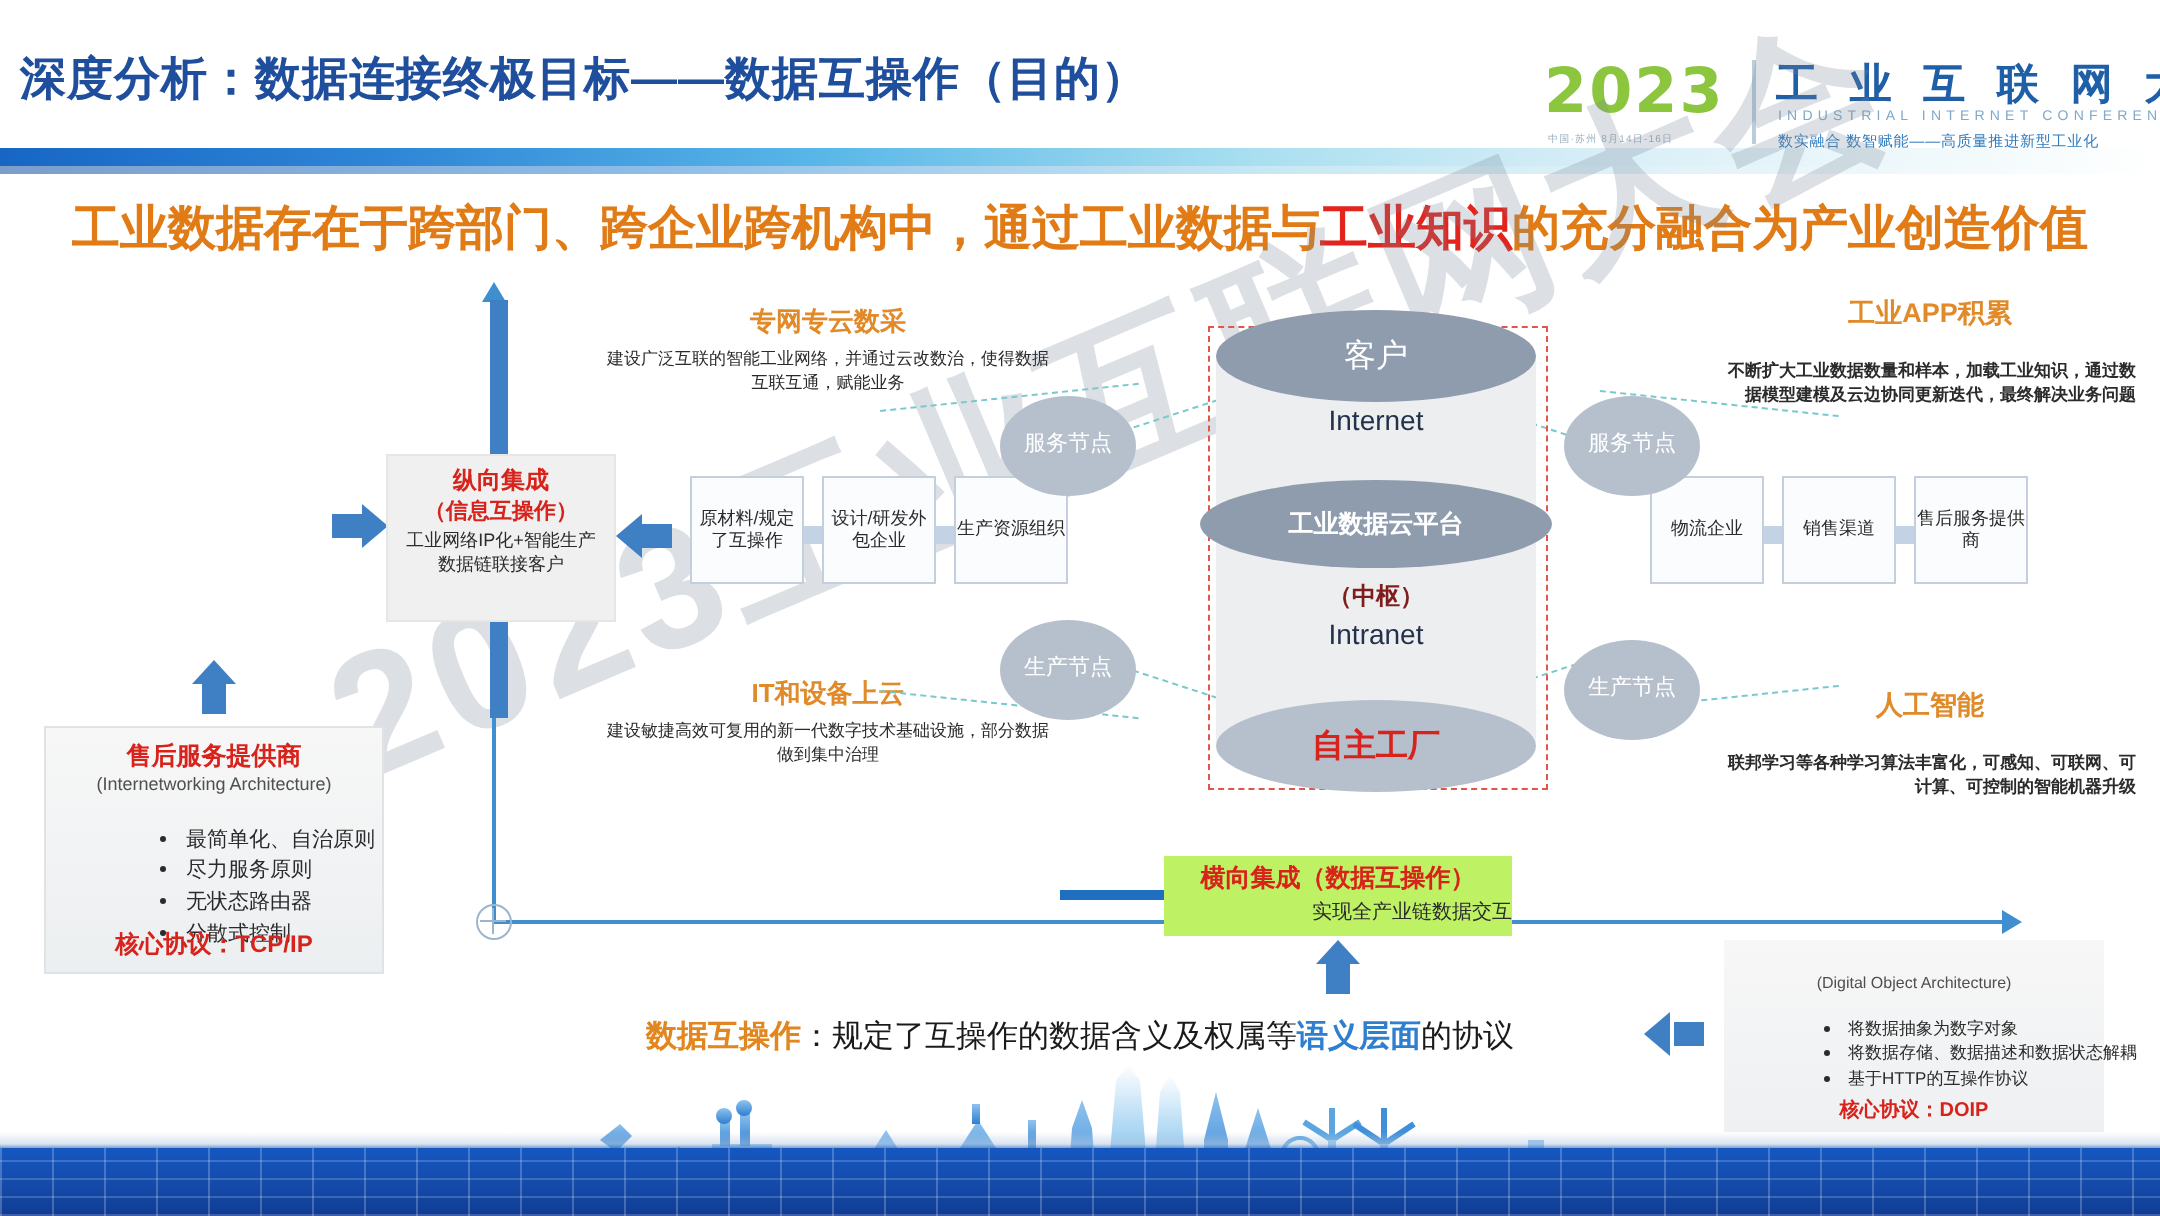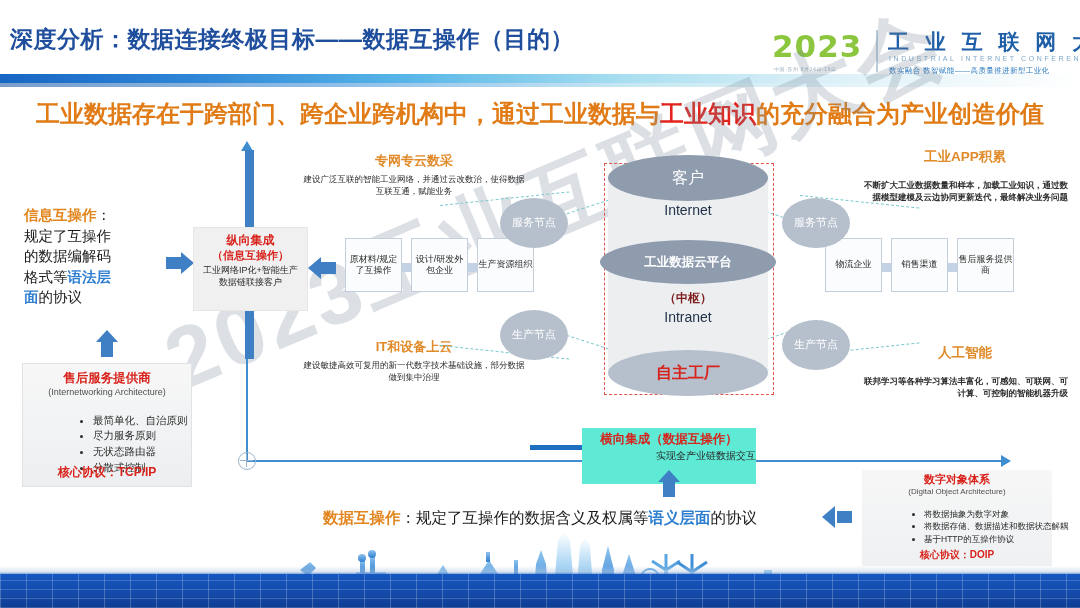--- a/index.html
+++ b/index.html
@@ -138,21 +138,21 @@
   .dash-red{
     position:absolute;left:604px;top:163px;width:168px;height:230px;
     border:1.2px dashed #e2554b;
   }
 
   
   .dline{position:absolute;border-top:1.1px dashed #79c8cf;transform-origin:0 0;}
 
   
   .hi-box{
-    position:absolute;left:582px;top:428px;width:174px;height:56px;background:#5eead4;
+    position:absolute;left:582px;top:428px;width:174px;height:40px;background:#bef264;
   }
   .hi-t1{position:absolute;left:0;top:3px;width:174px;text-align:center;font-size:12.5px;font-weight:bold;color:#d8231c;}
   .hi-t2{position:absolute;left:0;top:21px;width:174px;text-align:right;font-size:10px;color:#2b2b2b;}
 
   
   .bottom-stm{
     position:absolute;left:0;top:508px;width:1080px;text-align:center;
     font-size:15.5px;color:#1a1a1a;white-space:nowrap;
   }
   .bottom-stm .k{color:#e2861f;font-weight:bold;}
@@ -221,27 +221,20 @@
   <div class="subtitle">
     <span>工业数据存在于跨部门、跨企业跨机构中，通过工业数据与</span><span class="hl">工业知识</span><span>的充分融合为产业创造价值</span>
   </div>
 
   <div class="wm">2023工业互联网大会</div>
 
   <div class="axis-v"></div>
   <div class="axis-h"></div>
   <div class="origin"></div>
 
-  <div class="left-info">
-    <span class="k">信息互操作</span><span>：</span><br>
-    <span>规定了互操作</span><br>
-    <span>的数据编解码</span><br>
-    <span>格式等</span><span class="b">语法层</span><br>
-    <span class="b">面</span><span>的协议</span>
-  </div>
 
   <div class="fatarrow-r" style="left:166px;top:252px;width:28px;height:22px;">
     <div class="stem"></div>
       <div class="head"></div>
   </div>
 
   <div class="fatarrow-u" style="left:96px;top:330px;width:22px;height:28px;">
     <div class="stem"></div>
       <div class="head"></div>
   </div>
@@ -343,21 +336,20 @@
   <div class="bottom-stm">
     <span class="k">数据互操作</span><span>：</span><span>规定了互操作的数据含义及权属等</span><span class="b">语义层面</span><span>的协议</span>
   </div>
 
   <div class="fatarrow-l" style="left:822px;top:506px;width:30px;height:22px;">
     <div class="head"></div>
       <div class="stem"></div>
   </div>
 
   <div class="doa">
-    <div class="doa-t1">数字对象体系</div>
     <div class="doa-t2">(Digital Object Architecture)</div>
     <ul class="doa-list">
       <li>将数据抽象为数字对象</li>
       <li>将数据存储、数据描述和数据状态解耦</li>
       <li>基于HTTP的互操作协议</li>
     </ul>
     <div class="doa-core">核心协议：DOIP</div>
   </div>
 
   <div class="footer">

